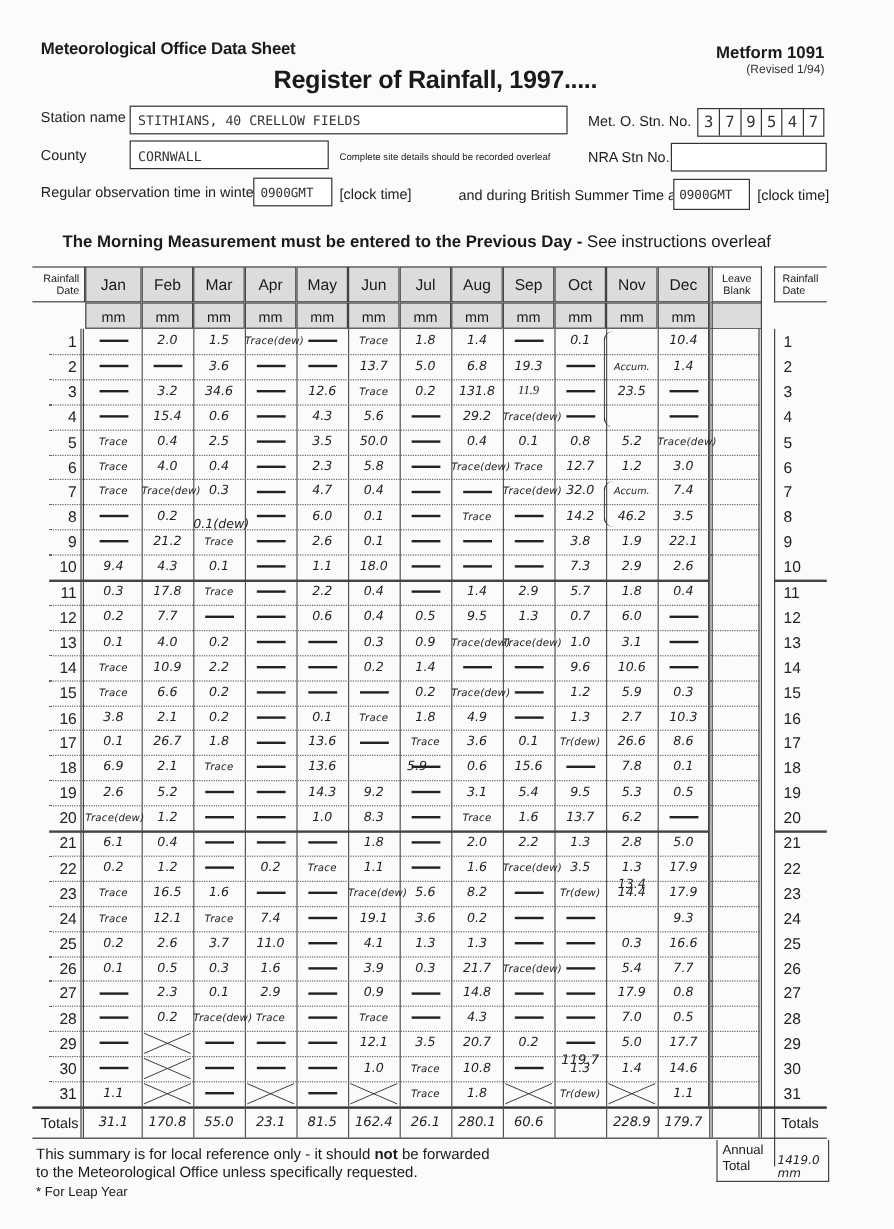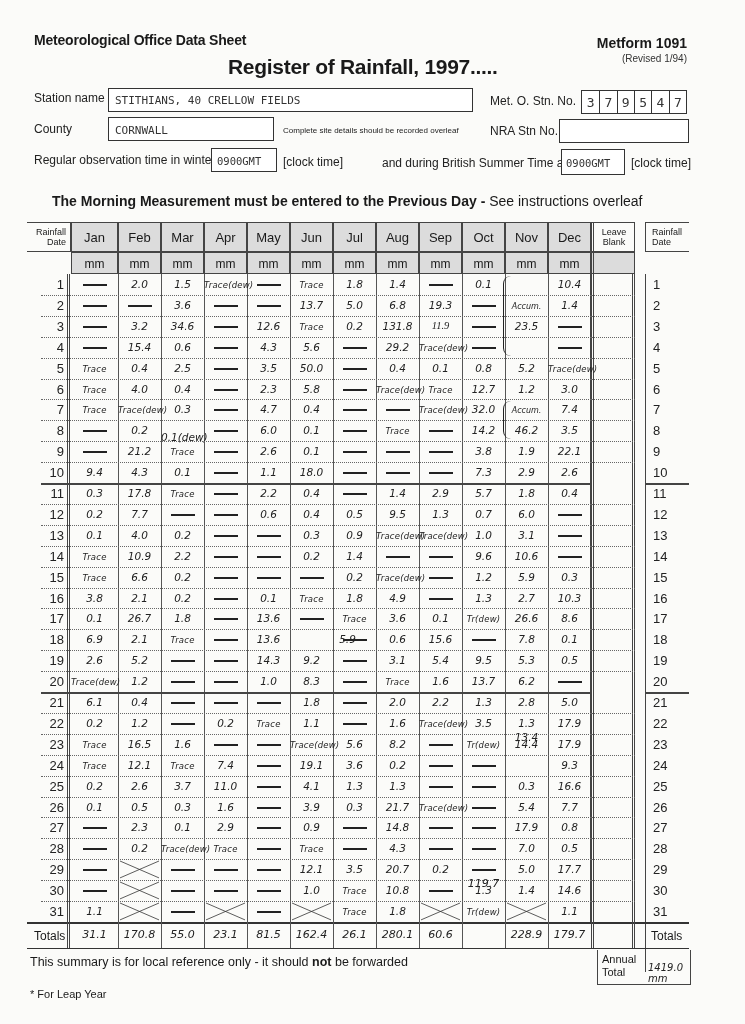--- a/index.html
+++ b/index.html
@@ -676,20 +676,21 @@
     <div style="position:absolute;left:505px;top:921.9px;width:1px;height:26px;background:#555;"></div>
     <div class="cell hw" style="left:505px;top:921.9px;width:43px;height:26px;line-height:26px;font-size:11px;">228.9</div>
     <div style="position:absolute;left:548px;top:921.9px;width:1px;height:26px;background:#555;"></div>
     <div class="cell hw" style="left:548px;top:921.9px;width:43px;height:26px;line-height:26px;font-size:11px;">179.7</div>
     <div style="position:absolute;left:591px;top:921.9px;width:44px;height:26px;border-left:3px double #444;border-right:3px double #444;box-sizing:border-box;"></div>
     <div class="hw" style="position:absolute;left:511px;top:299.9px;font-size:7.5px;"></div>
   </div>
 
 <div class="abs footer-note">
   <span>This summary is for local reference only - it should </span><b>not</b><span> be forwarded</span><br>
+  <span>to the Meteorological Office unless specifically requested.</span>
 </div>
 <div class="abs leap">* For Leap Year</div>
 <div class="abs" style="left:597px;top:950px;width:92px;height:34px;border-left:1px solid #444;border-bottom:1px solid #444;border-right:1px solid #444;">
   <div style="position:absolute;left:4px;top:3px;font-size:11px;line-height:13px;">
     <span>Annual</span><br>
     <span>Total</span>
   </div>
   <div class="hw" style="position:absolute;left:50px;top:12px;font-size:10px;">1419.0 mm</div>
 </div>
 

